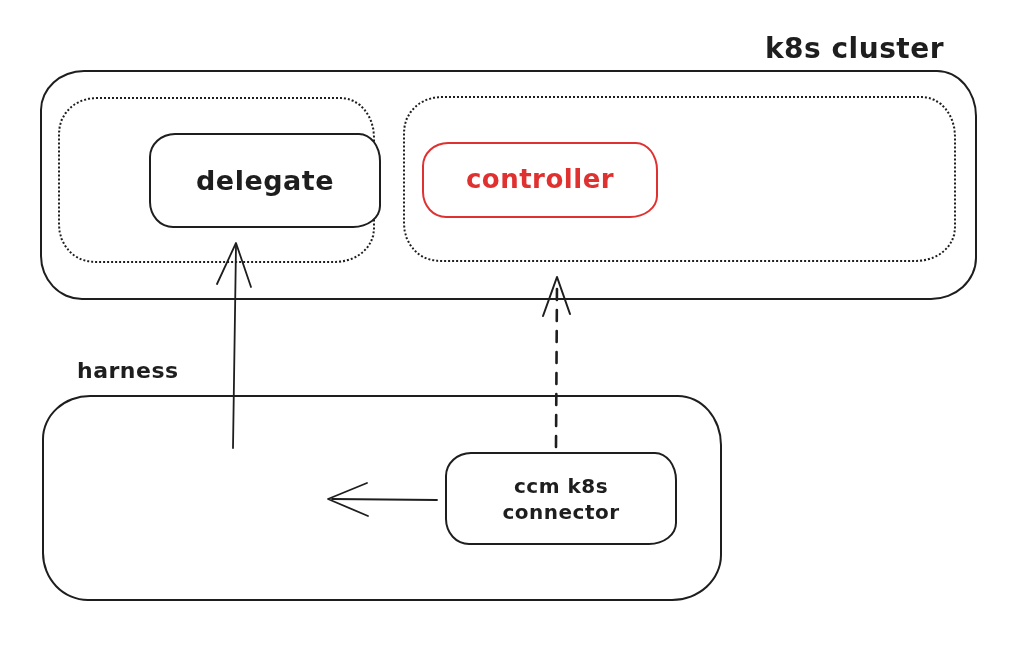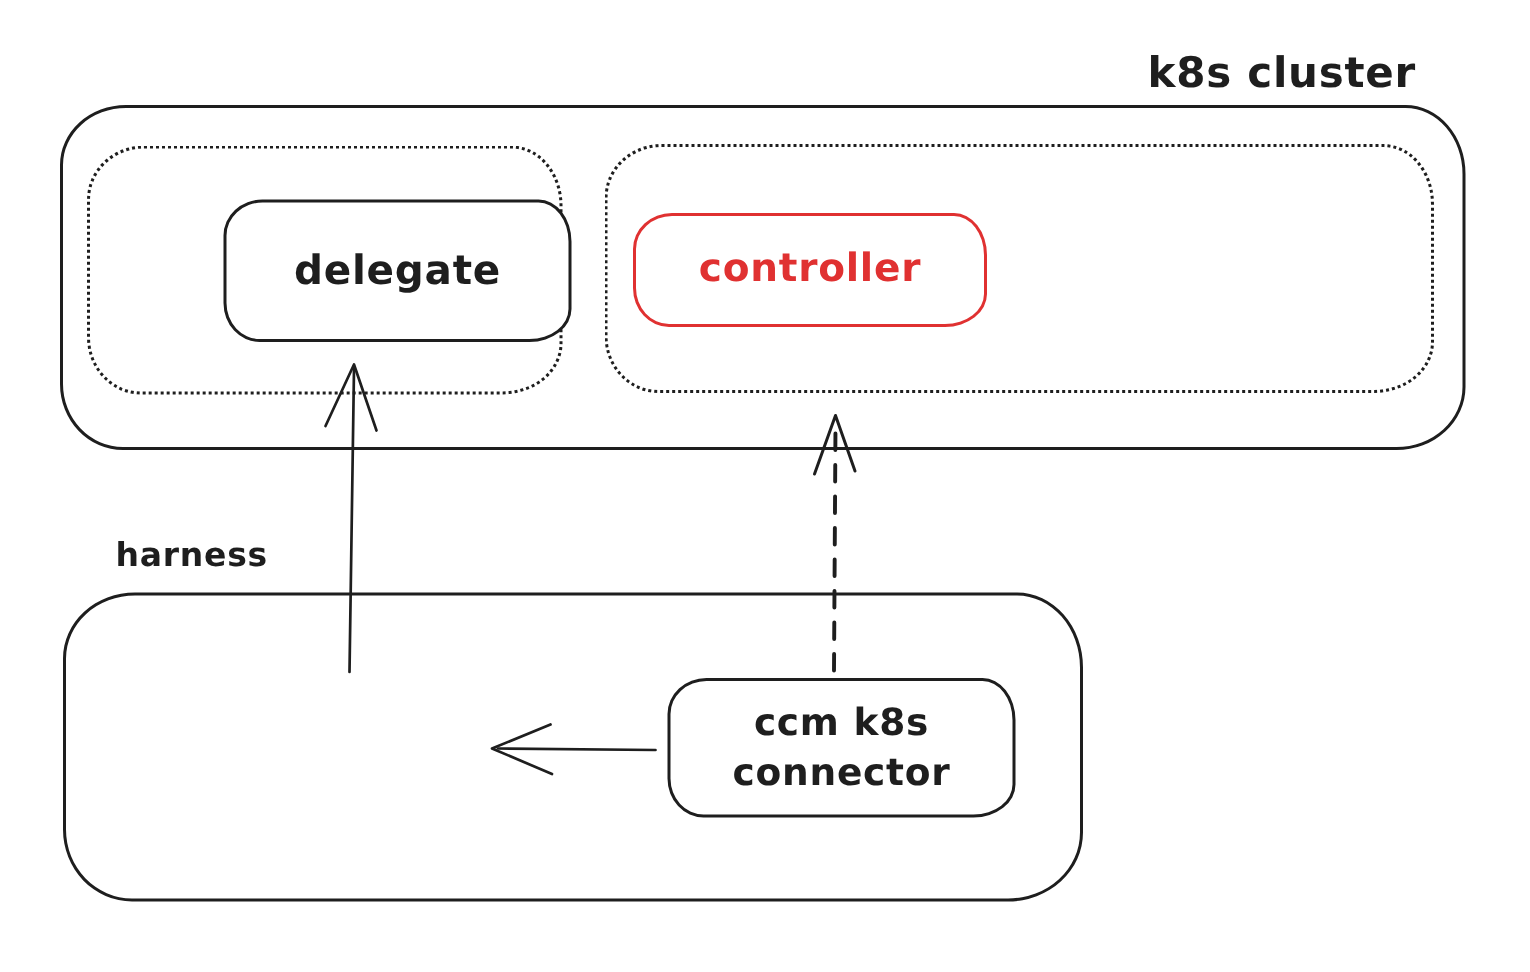--- a/index.html
+++ b/index.html
@@ -81,21 +81,21 @@
   <div class="abs node-box node-red" style="left:422px; top:142px; width:236px; height:76px; font-size:26px;">
     <span>controller</span>
   </div>
 
 
   <div class="abs diagram-label" style="left:77px; top:358px; font-size:22px;">harness</div>
 
   <div class="abs outer-box" style="left:42px; top:395px; width:680px; height:206px; border-radius:48px 44px 50px 46px / 44px 50px 46px 48px;"></div>
 
 
-  <div class="abs node-box" style="left:445px; top:452px; width:232px; height:93px; font-size:25px;">
+  <div class="abs node-box" style="left:445px; top:452px; width:232px; height:93px; font-size:20px;">
     <span class="wrap-label">ccm k8s connector</span>
   </div>
 
   <svg class="arrows-layer" viewBox="0 0 1020 648">
 
     <g stroke="#1e1e1e" stroke-width="1.8" fill="none" stroke-linecap="round" stroke-linejoin="round">
       <path d="M 233,448 L 236,246"></path>
       <path d="M 217,284 L 236,243 L 251,287"></path>
     </g>
 

